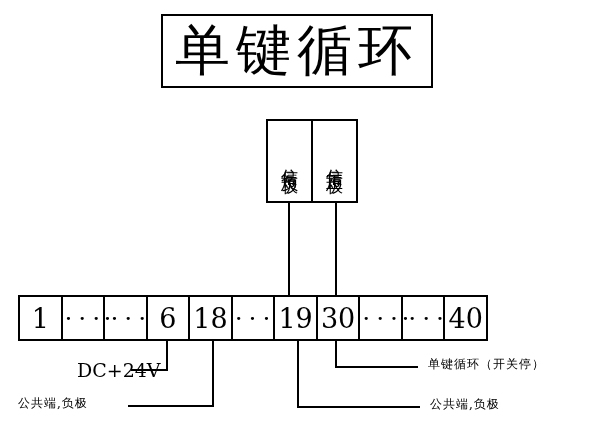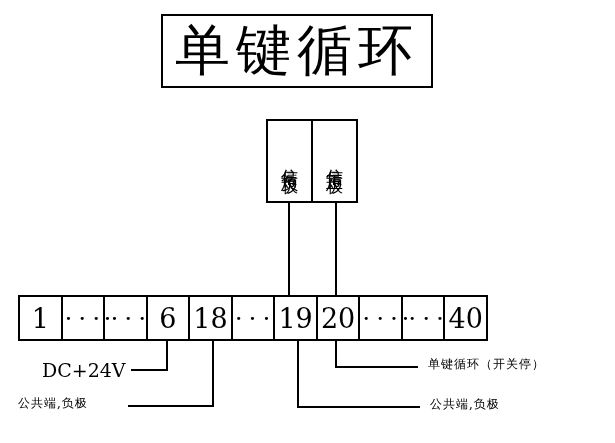--- a/index.html
+++ b/index.html
@@ -81,21 +81,21 @@
     font-size: 17px;
     font-weight: bold;
     letter-spacing: 1px;
   }
   
   .ann {
     position: absolute;
     white-space: nowrap;
     line-height: 1;
   }
-  .ann.latin  { font-size: 19px; }
+  .ann.latin  { font-size: 19px; margin-left: 35px; }
   .ann.cjk    { font-size: 12px; letter-spacing: 1px; }
 </style>
 </head>
 <body>
 
 <div id="canvas">
 
   <div class="title-box">
     <span>单键循环</span>
   </div>
@@ -109,21 +109,21 @@
   <div class="wire" style="left:335px; top:203px; width:2px; height:92px;"></div>
 
   <div class="strip">
     <div class="cell">1</div>
     <div class="cell dots">· · ·</div>
     <div class="cell dots">·· · ·</div>
     <div class="cell">6</div>
     <div class="cell">18</div>
     <div class="cell dots">· · ·</div>
     <div class="cell">19</div>
-    <div class="cell">20</div>
+    <div class="cell">30</div>
     <div class="cell dots">· · ·</div>
     <div class="cell dots">·· · ·</div>
     <div class="cell">40</div>
   </div>
 
   <div class="wire" style="left:166px; top:341px; width:2px; height:30px;"></div>
   <div class="wire" style="left:131px; top:369px; width:37px; height:2px;"></div>
   <div class="ann latin" style="left:42px; top:361px;">DC+24V</div>
 
   <div class="wire" style="left:212px; top:341px; width:2px; height:66px;"></div>

